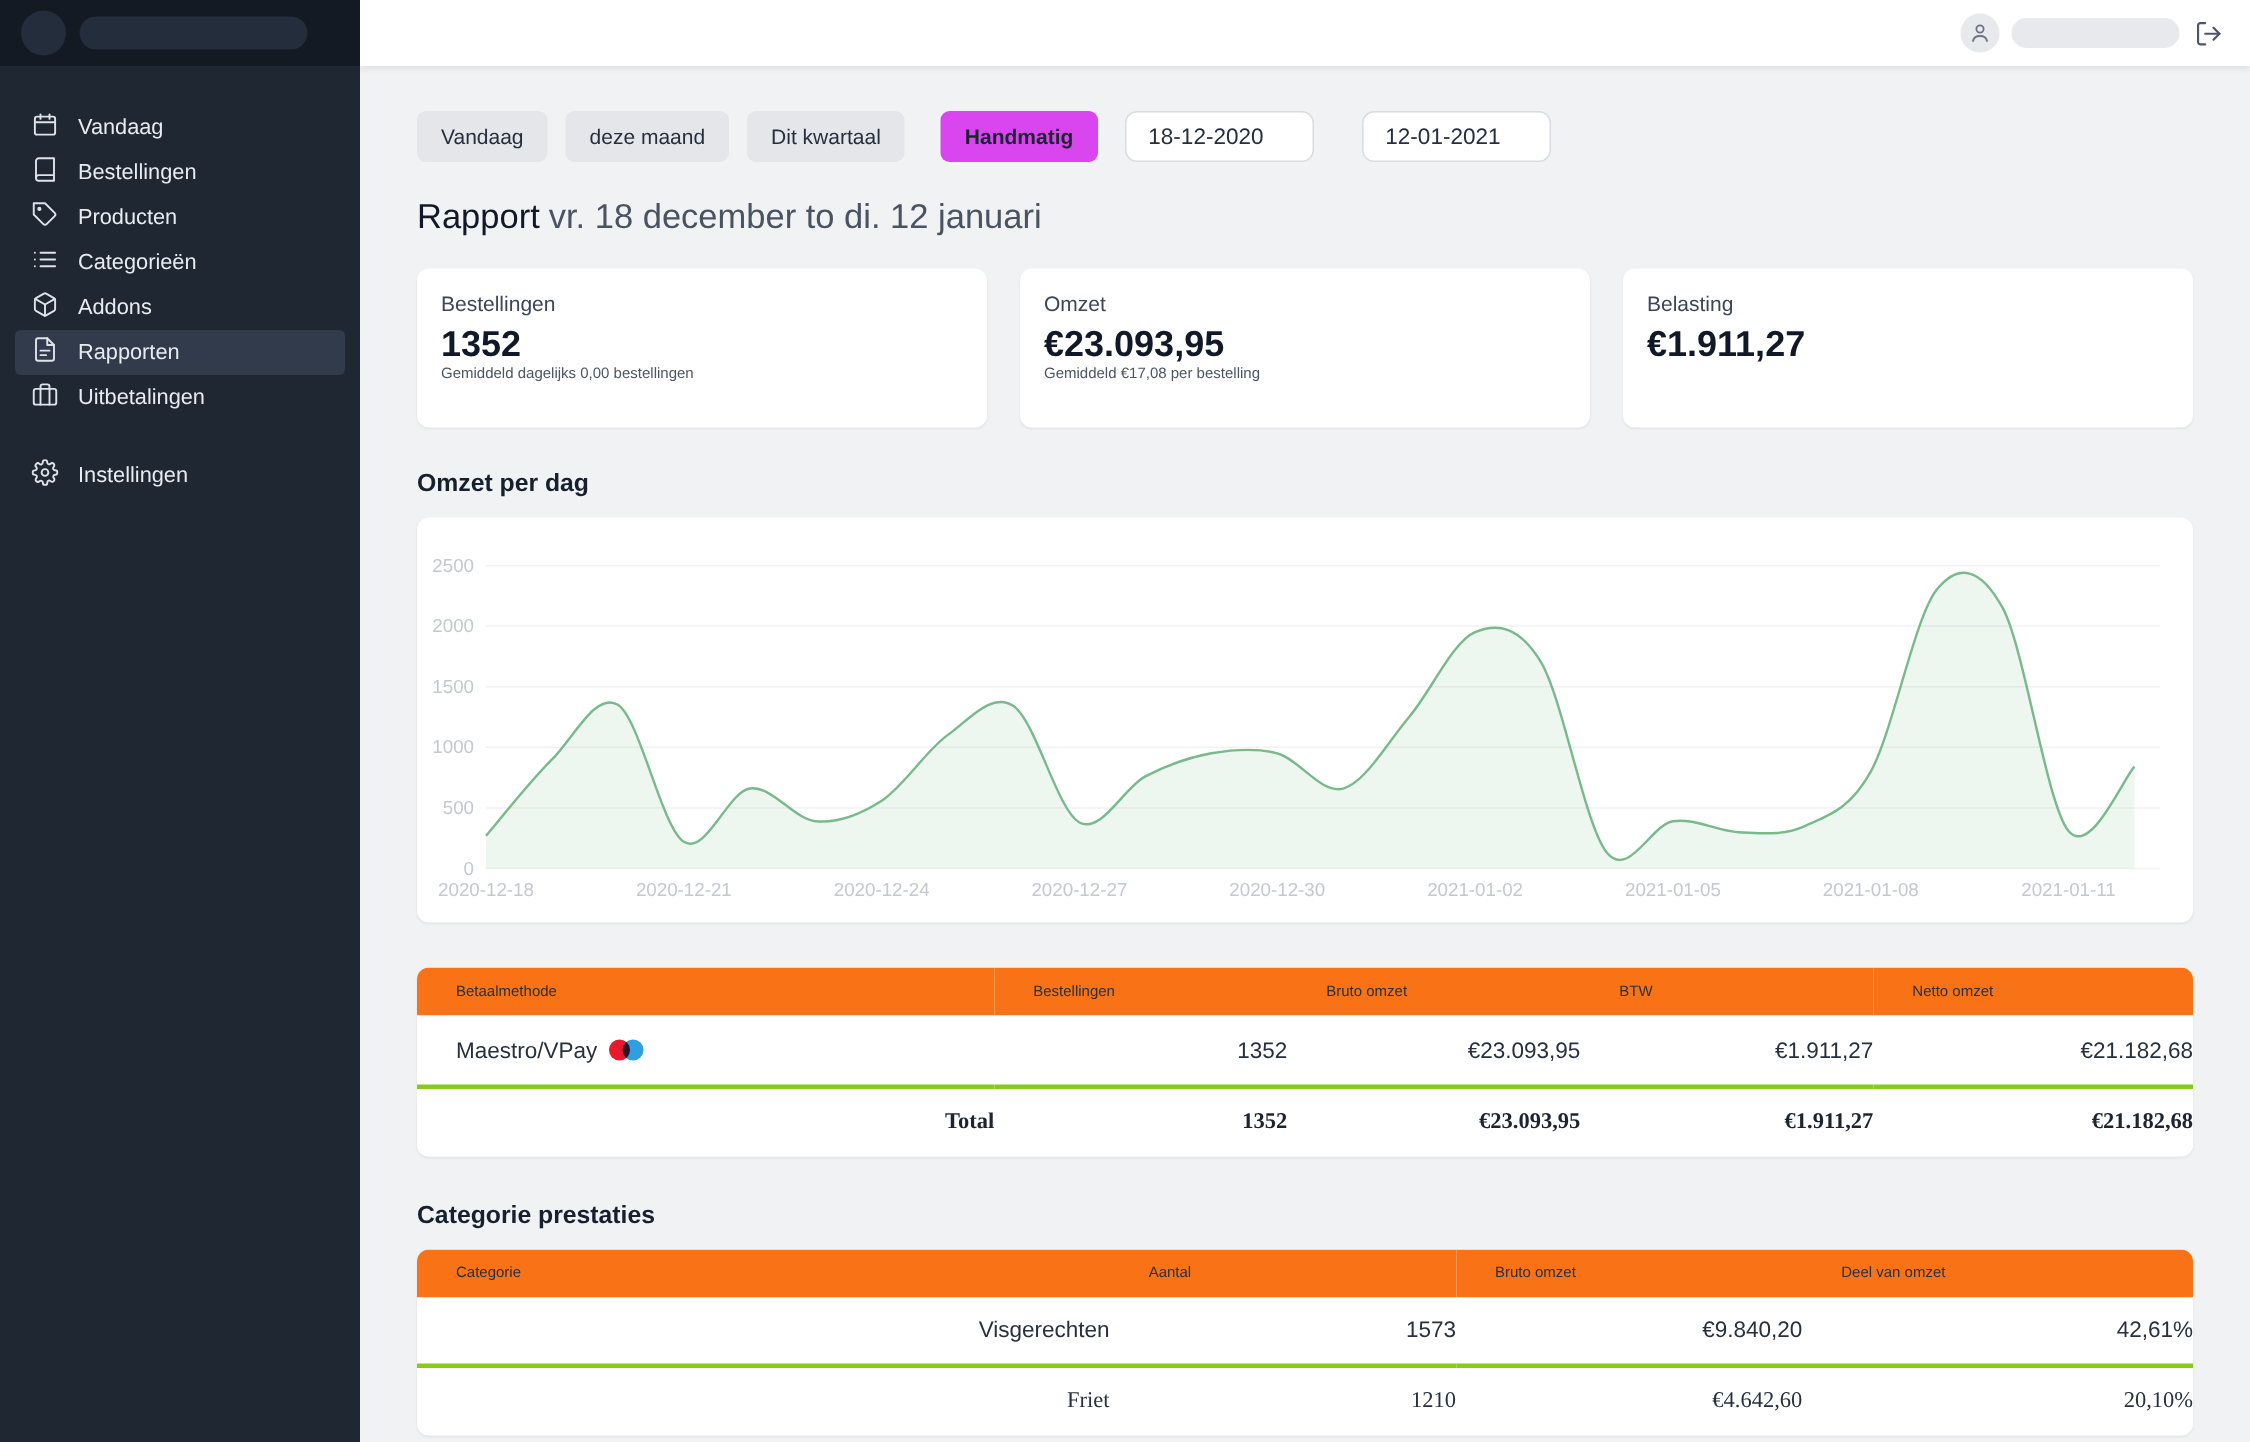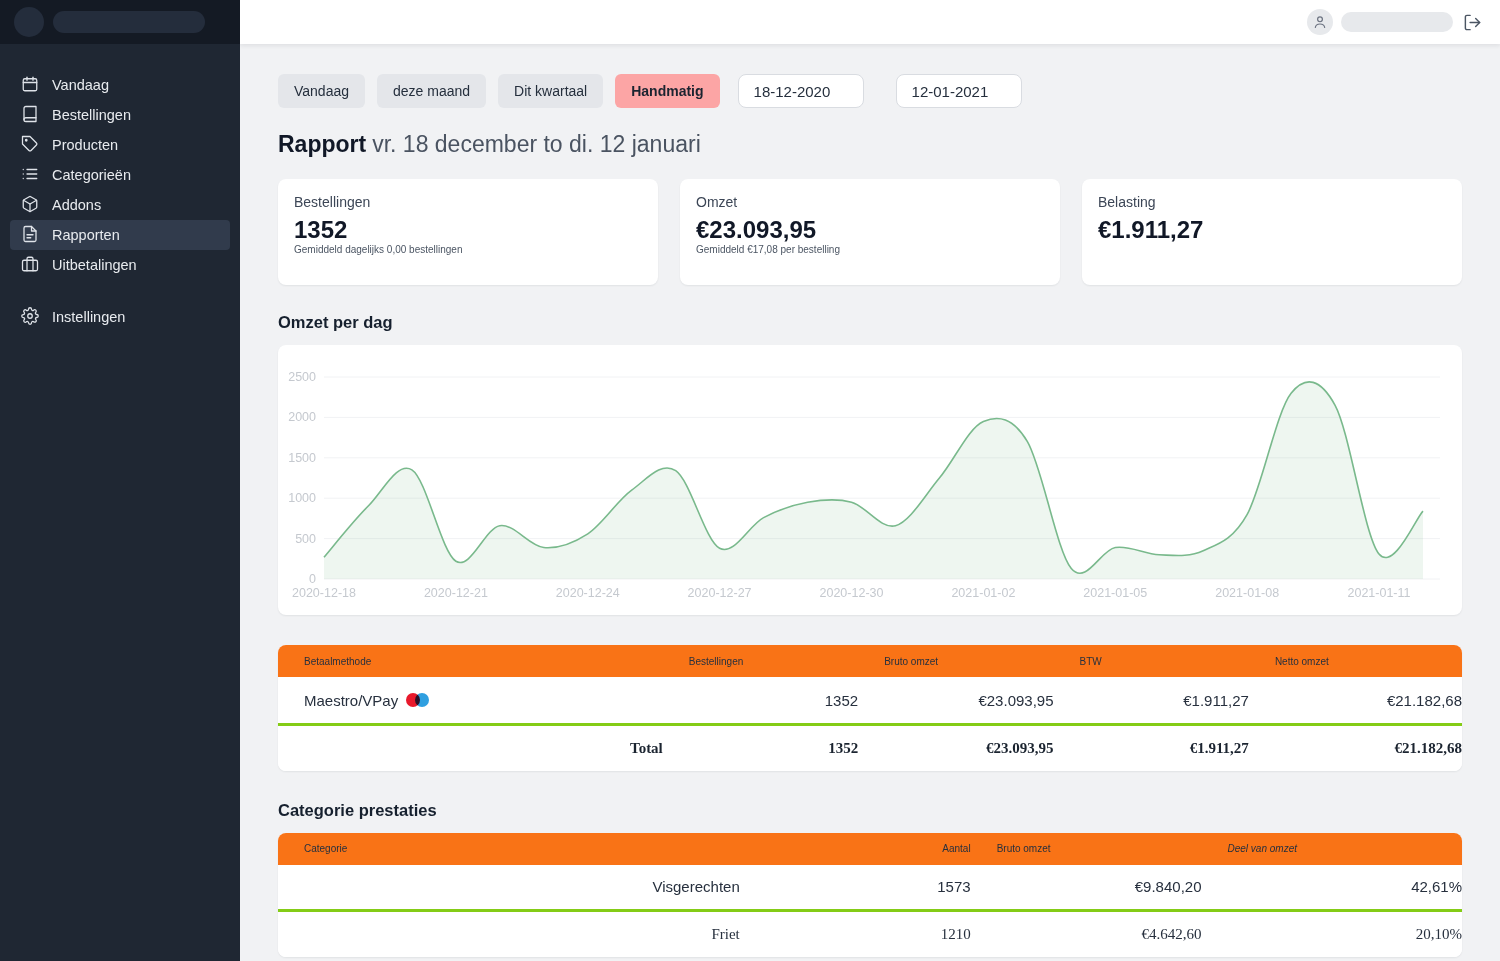--- a/index.html
+++ b/index.html
@@ -28,28 +28,28 @@
   .user-pill { width:112px; height:20px; border-radius:10px; background:#e7e9ec; }
   .logout-btn { background:none; border:none; display:flex; align-items:center; cursor:pointer; padding:2px; }
   .logout-btn svg { width:19px; height:19px; stroke:#4b5563; }
 
   
   .content { margin-left:240px; padding:74px 38px 0 38px; }
 
   .filters { display:flex; align-items:center; gap:12px; margin-bottom:23px; }
   .filter-btn { height:34px; padding:0 16px; border:none; border-radius:6px; background:#e4e6ea;
     color:#252f3d; font-size:14px; font-family:inherit; cursor:pointer; }
-  .filter-btn.active { background:#fca5a5; font-weight:700; color:#1b2430; margin-left:0; }
+  .filter-btn.active { background:#d946ef; font-weight:700; color:#1b2430; margin-left:12px; }
   .date-input { height:34px; width:126px; background:#fff; border:1px solid #d9dce1; border-radius:8px;
     font-size:15px; color:#252f3d; display:flex; align-items:center; padding:0 15px; cursor:pointer; }
   .date-input:first-of-type { margin-left:6px; }
   .date-gap { width:8px; }
 
   .report-title { margin-bottom:21px; font-size:23px; }
-  .report-title b { color:#111827; font-weight:700; }
+  .report-title b { color:#111827; font-weight:400; }
   .report-title span.sub { color:#4a5361; font-weight:400; margin-left:6px; }
 
   .stats { display:grid; grid-template-columns:1fr 1fr 1fr; gap:22px; margin-bottom:28px; }
   .card { background:#fff; border-radius:8px; box-shadow:0 1px 2px rgba(20,25,35,.07); }
   .stat-card { padding:15px 16px 17px 16px; height:106px; }
   .stat-label { font-size:14px; color:#3c4656; }
   .stat-value { font-size:24px; font-weight:700; color:#111827; margin-top:6px; }
   .stat-sub { font-size:10px; color:#4b5563; margin-top:0; min-height:17px; }
 
   .section-title { font-size:16.5px; color:#16202e; margin-bottom:13px; }
@@ -58,21 +58,21 @@
 
   
   .table-card { overflow:hidden; margin-bottom:30px; }
   table { width:100%; border-collapse:collapse; }
   thead th { background:#f97316; text-align:left; font-weight:400; font-size:10px; color:#27303e;
     height:32px; padding:0 0 0 26px; }
   tbody td { font-size:15px; color:#27303e; height:46px; padding:0 0 0 26px; background:#fff;text-align:right; }
   tbody tr + tr td { border-top:3px solid #84cc16;font-family:Liberation Serif, serif; }
   tr.total td { font-weight:700; color:#1b2430; }
   .col-method { width:32.5%; } .col-n { width:16.5%; } .col-g { width:16.5%; } .col-v { width:16.5%; } .col-net { width:18%; }
-  .c-col-name { width:39%; } .c-col-n { width:19.5%;text-align:right; } .c-col-g { width:19.5%; } .c-col-s { width:22%;font-style:italic; }
+  .c-col-name { width:39%; } .c-col-n { width:19.5%; } .c-col-g { width:19.5%; } .c-col-s { width:22%; }
 
   .method-cell { display:flex; align-items:center; gap:8px; height:46px; }
   .maestro-icon { display:inline-flex; align-items:center; }
   .maestro-icon i { width:14px; height:14px; border-radius:50%; display:block; }
   .maestro-icon .m-red { background:#e8192c; }
   .maestro-icon .m-blue { background:#2f9fe0; margin-left:-5px; mix-blend-mode:multiply; }
 </style>
 </head>
 <body>
 

